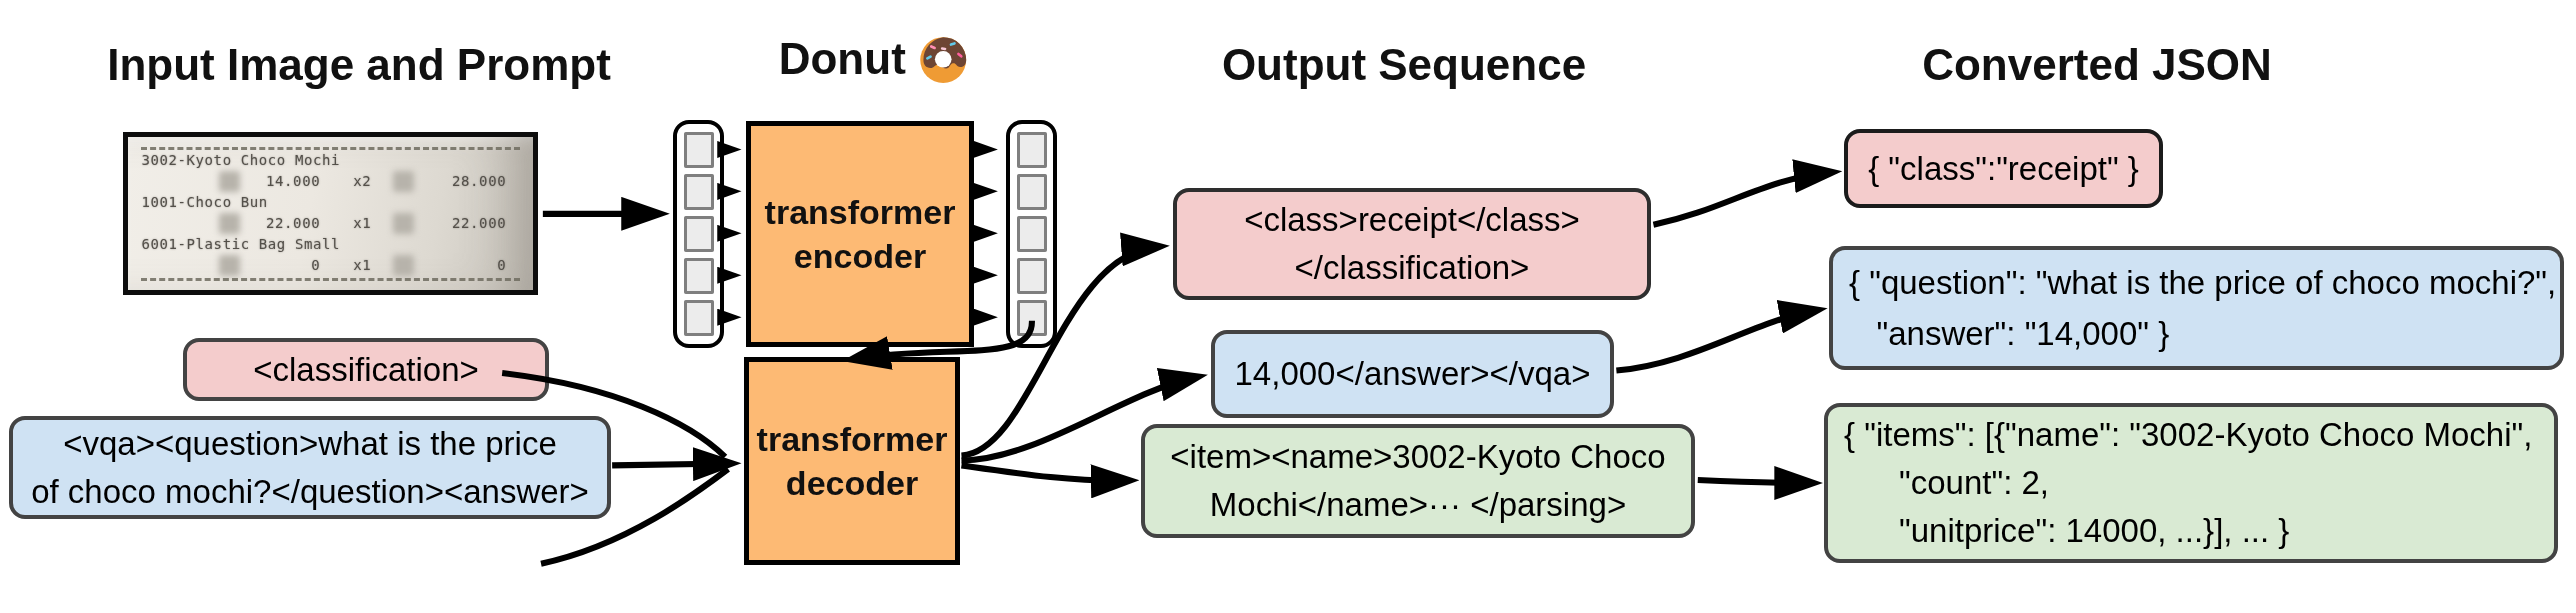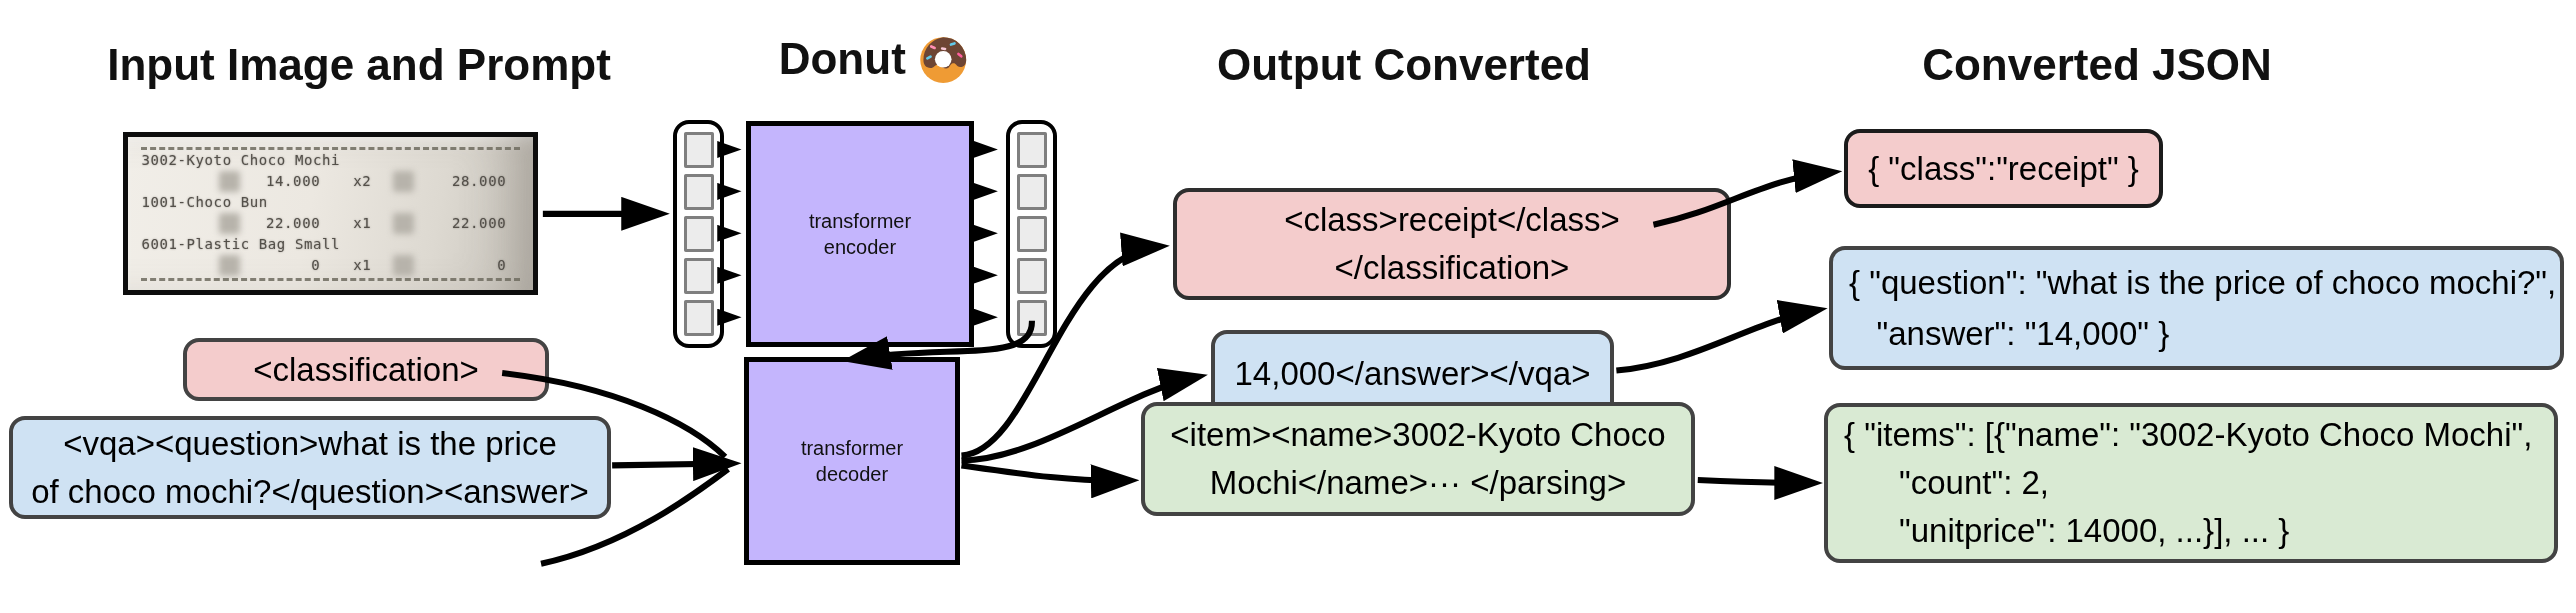--- a/index.html
+++ b/index.html
@@ -13,23 +13,23 @@
   
   .rbox{position:absolute;box-sizing:border-box;border:4.3px solid #434343;border-radius:16px;
         display:flex;align-items:center;justify-content:center;
         font-size:33px;line-height:1.45;color:#000;text-align:center;white-space:pre-line;}
   .rbox.pink{background:#f4cccc;border-color:#2e2e2e;}
   .rbox.blue{background:#cfe2f3;}
   .rbox.green{background:#d9ead3;}
   .rbox.jsonbox{justify-content:flex-start;text-align:left;white-space:pre;padding-left:16px;}
 
   
-  .tblock{position:absolute;box-sizing:border-box;border:5.5px solid #000;background:#c4b5fd;
+  .tblock{position:absolute;box-sizing:border-box;border:5.5px solid #000;background:#fdba74;
           display:flex;flex-direction:column;align-items:center;justify-content:center;
-          font-weight:normal;font-size:20px;line-height:1.3;text-align:center;}
+          font-weight:bold;font-size:34px;line-height:1.3;text-align:center;}
 
   
   .tok-col{position:absolute;box-sizing:border-box;width:51px;height:228px;border:4.3px solid #000;
            border-radius:16px;background:#fff;display:flex;flex-direction:column;
            justify-content:space-between;padding:8px 6.7px;}
   .tok{box-sizing:border-box;width:30px;height:36px;border:3px solid #7f7f7f;background:#ececec;border-radius:1.8px;}
 
   
   .receipt{position:absolute;left:123px;top:132px;width:415px;height:163px;box-sizing:border-box;
            border:5.5px solid #0d0d0d;
@@ -71,21 +71,21 @@
       <path d="M36 9a29 29 0 0 1 29 29c0 7-4.5 10-9 8.5-3.5-1.2-4-5.5-8-4.5s-3 6.5-8.5 6.5-6-5-10-5-5 4.5-9.5 4.5c-6 0-9-4-9-10A29 29 0 0 1 36 9z" fill="#6d4534"></path>
       <circle cx="36" cy="37" r="10.5" fill="#ffffff"></circle>
       <rect x="19" y="20" width="8" height="3.4" rx="1.7" fill="#ff8fb3" transform="rotate(24 23 21.7)"></rect>
       <rect x="44" y="16" width="8" height="3.4" rx="1.7" fill="#62c9e8" transform="rotate(-18 48 17.7)"></rect>
       <rect x="53" y="30" width="8" height="3.4" rx="1.7" fill="#ff5f9e" transform="rotate(40 57 31.7)"></rect>
       <rect x="14" y="33" width="8" height="3.4" rx="1.7" fill="#62c9e8" transform="rotate(-30 18 34.7)"></rect>
       <rect x="33" y="22" width="7" height="3.2" rx="1.6" fill="#f8c9d8" transform="rotate(8 36.5 23.6)"></rect>
     </svg>
   </div>
 
-  <div class="col-title" style="left:1404px;top:40px;">Output Converted</div>
+  <div class="col-title" style="left:1404px;top:40px;">Output Sequence</div>
 
   <div class="col-title" style="left:2097px;top:40px;">Converted JSON</div>
 
   <div class="receipt">
     <div class="rdash"></div>
     <div class="rline">3002-Kyoto Choco Mochi</div>
     <div class="rnum">
       <span class="patch"></span>
       <span class="price">14.000</span>
       <span class="qty">x2</span>
@@ -136,26 +136,26 @@
     <div style="white-space:pre-line;">transformer
 decoder</div>
   </div>
 
   <div class="rbox pink" style="left:183px;top:338px;width:366px;height:63px;border-color:#434343;">&lt;classification&gt;</div>
 
   <div class="rbox blue" style="left:9px;top:416px;width:602px;height:103px;">&lt;vqa&gt;&lt;question&gt;what is the price
 of choco mochi?&lt;/question&gt;&lt;answer&gt;</div>
 
 
-  <div class="rbox pink" style="left:1173px;top:188px;width:558px;height:112px;">&lt;class&gt;receipt&lt;/class&gt;
+  <div class="rbox pink" style="left:1173px;top:188px;width:478px;height:112px;">&lt;class&gt;receipt&lt;/class&gt;
 &lt;/classification&gt;</div>
 
   <div class="rbox blue" style="left:1211px;top:330px;width:403px;height:88px;">14,000&lt;/answer&gt;&lt;/vqa&gt;</div>
 
-  <div class="rbox green" style="left:1141px;top:402px;width:554px;height:114px;">&lt;item&gt;&lt;name&gt;3002-Kyoto Choco
+  <div class="rbox green" style="left:1141px;top:424px;width:554px;height:114px;">&lt;item&gt;&lt;name&gt;3002-Kyoto Choco
 Mochi&lt;/name&gt;··· &lt;/parsing&gt;</div>
 
   <div class="rbox pink" style="left:1844px;top:129px;width:319px;height:79px;border-color:#1b1b1b;">{ "class":"receipt" }</div>
 
   <div class="rbox blue jsonbox" style="left:1829px;top:246px;width:735px;height:124px;line-height:1.55;">{ "question": "what is the price of choco mochi?",
    "answer": "14,000" }</div>
 
   <div class="rbox green jsonbox" style="left:1824px;top:403px;width:734px;height:160px;">{ "items": [{"name": "3002-Kyoto Choco Mochi",
       "count": 2,
       "unitprice": 14000, ...}], ... }</div>

